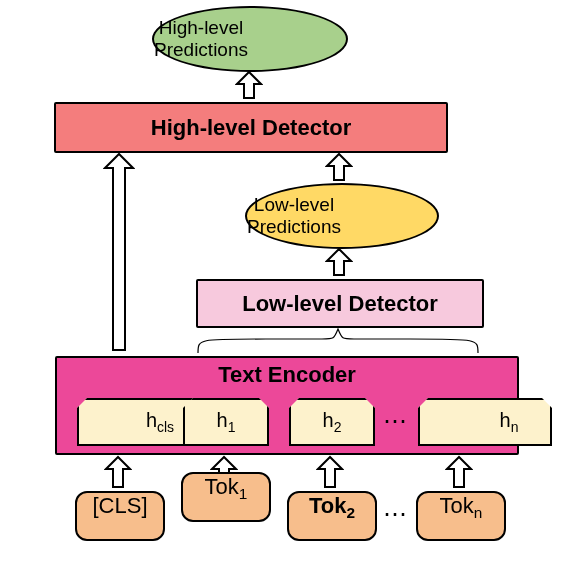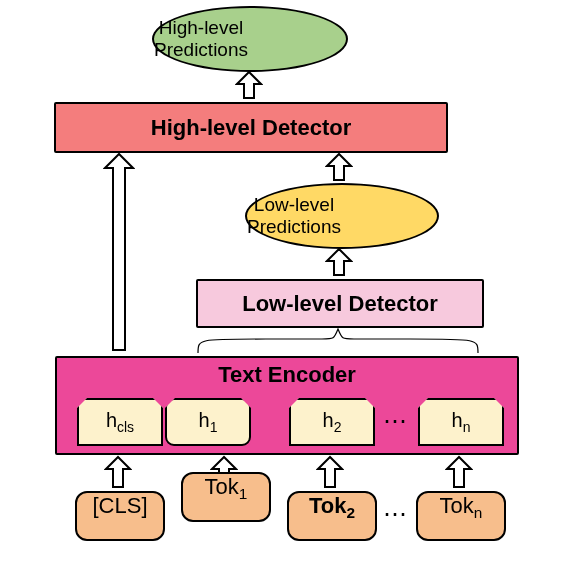--- a/index.html
+++ b/index.html
@@ -134,31 +134,31 @@
   <div class="brace" style="left:196px; top:327px;">
     <svg width="284" height="28">
       <path d="M 2 26 C 2 12, 2 12, 70 12 L 126 12 C 138 12, 138 12, 142 2 C 146 12, 146 12, 158 12 L 214 12 C 282 12, 282 12, 282 26" fill="none" stroke="#000" stroke-width="1.2"></path>
     </svg>
   </div>
 
   <div class="rect" style="left:55px; top:356px; width:460px; height:95px; background:#ec4899; align-items:flex-start; font-size:22px;">
     <span style="margin-top:4px;">Text Encoder</span>
   </div>
 
-  <div class="h-box" style="left:77px; top:398px; width:82px; height:44px;">
+  <div class="h-box" style="left:77px; top:398px; width:82px; height:44px;padding-left:40px;">
     <span><span>h</span><sub>cls</sub></span>
   </div>
-  <div class="h-box" style="left:165px; top:398px; width:82px; height:44px;border-radius:9px;">
+  <div class="h-box" style="left:183px; top:398px; width:82px; height:44px;">
     <span><span>h</span><sub>1</sub></span>
   </div>
   <div class="h-box" style="left:289px; top:398px; width:82px; height:44px;">
     <span><span>h</span><sub>2</sub></span>
   </div>
   <div class="dots" style="left:383px; top:407px;">⋯</div>
-  <div class="h-box" style="left:418px; top:398px; width:82px; height:44px;">
+  <div class="h-box" style="left:418px; top:398px; width:82px; height:44px;padding-left:48px;">
     <span><span>h</span><sub>n</sub></span>
   </div>
 
   <div class="arrow-up" style="left:104px; top:455px;">
     <svg width="28" height="34">
         <polygon points="14,2 2,14 9,14 9,32 19,32 19,14 26,14" fill="#fff" stroke="#000" stroke-width="2"></polygon>
       </svg>
   </div>
   <div class="arrow-up" style="left:210px; top:455px;">
     <svg width="28" height="34">

